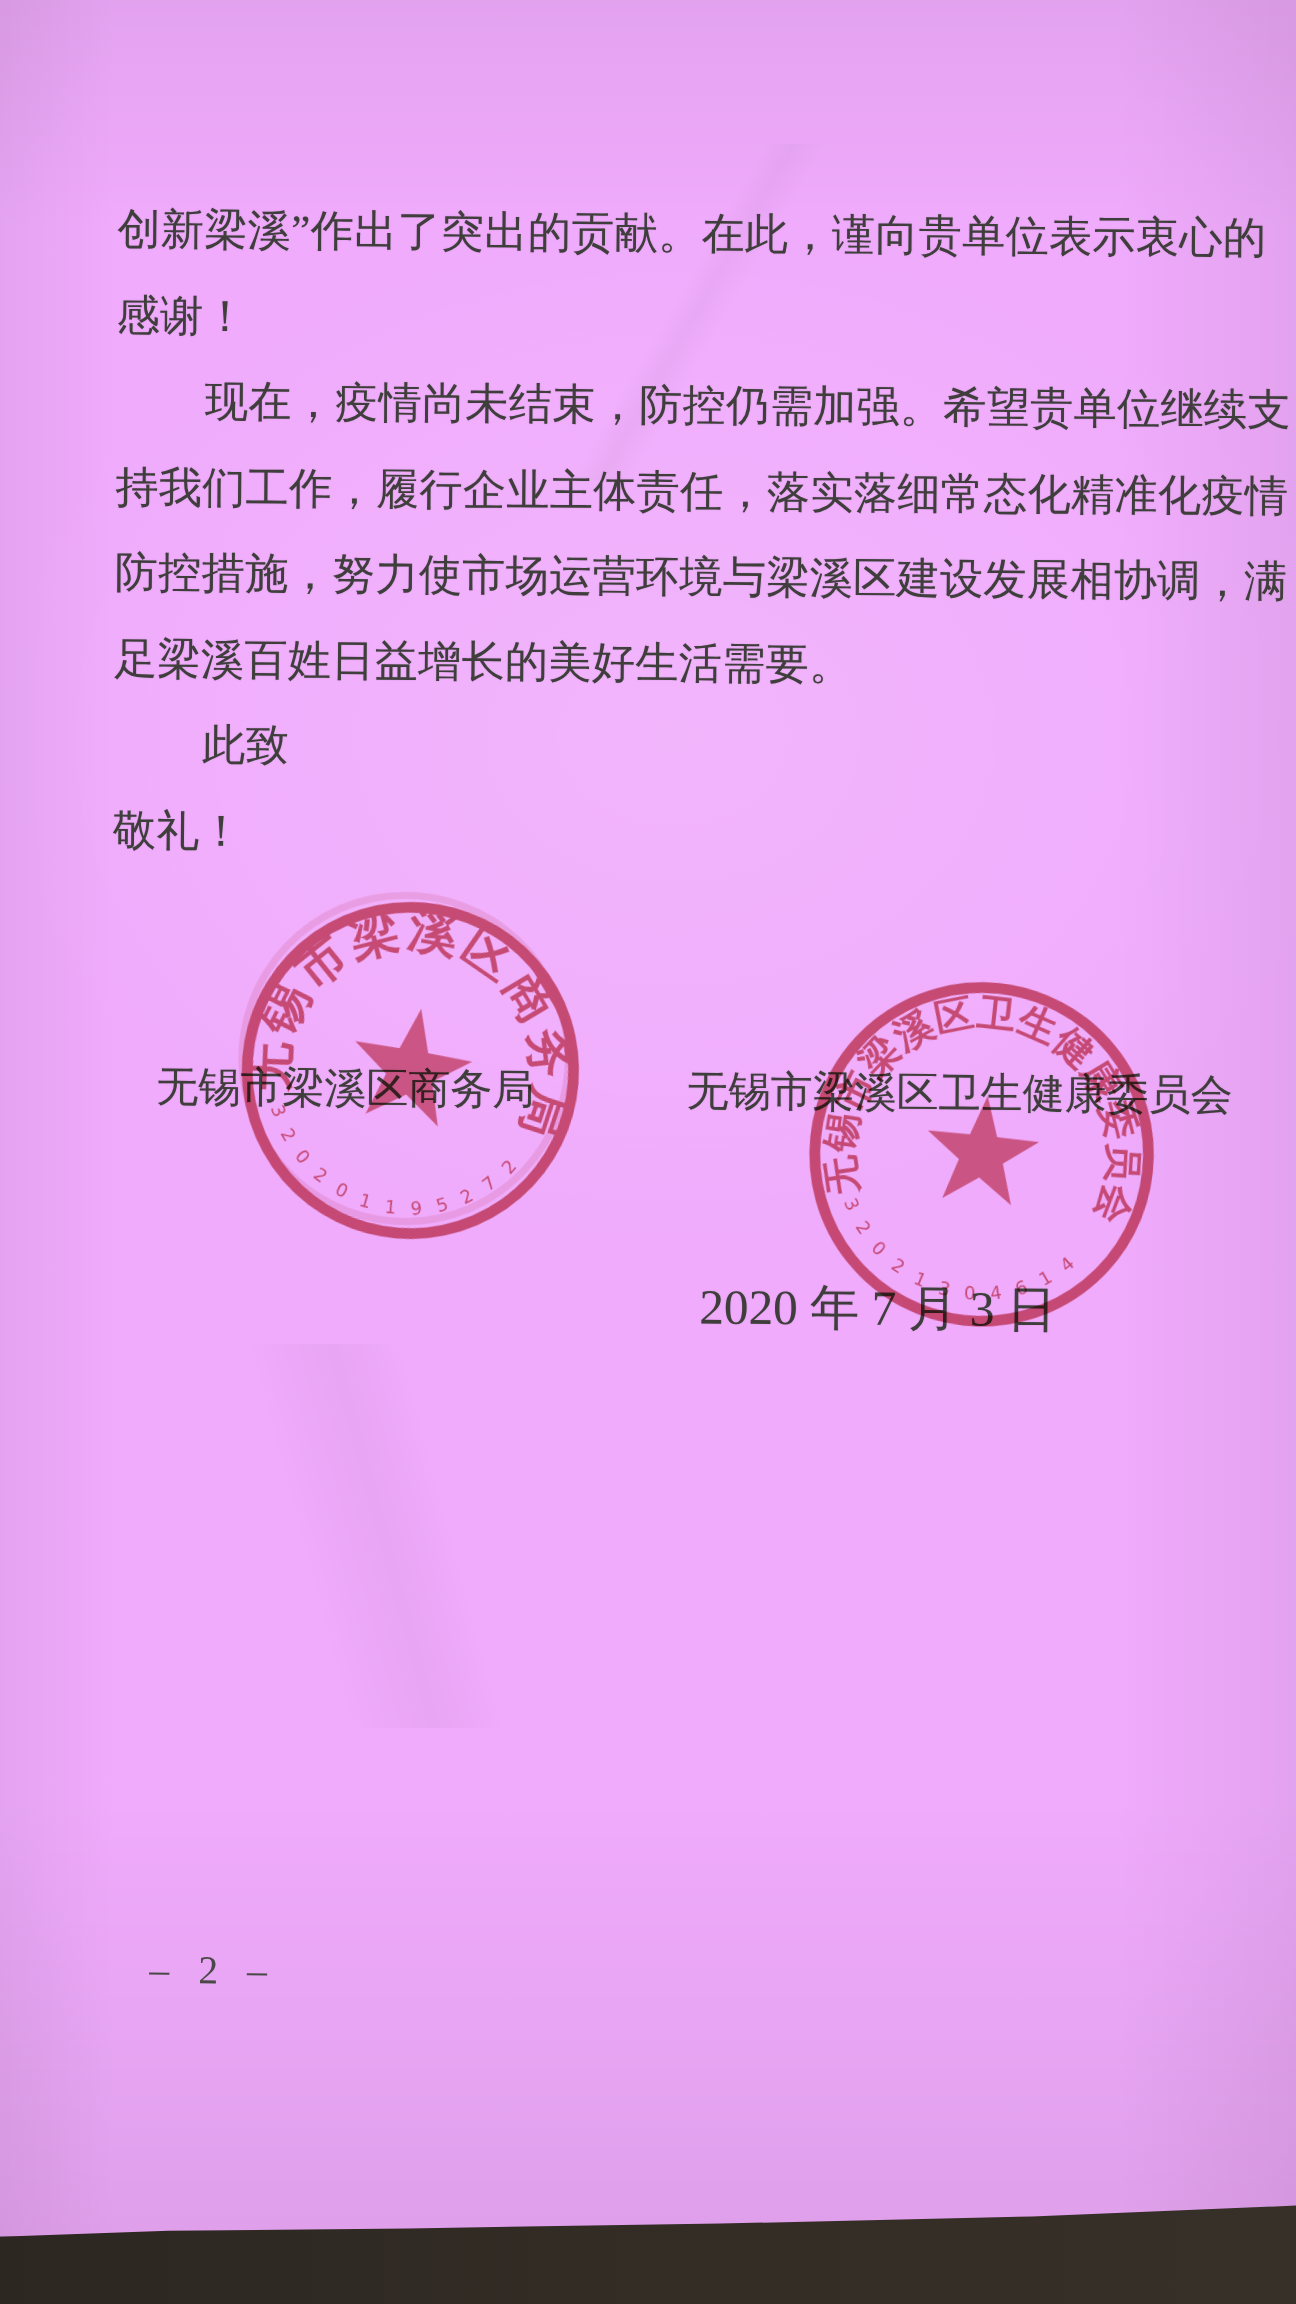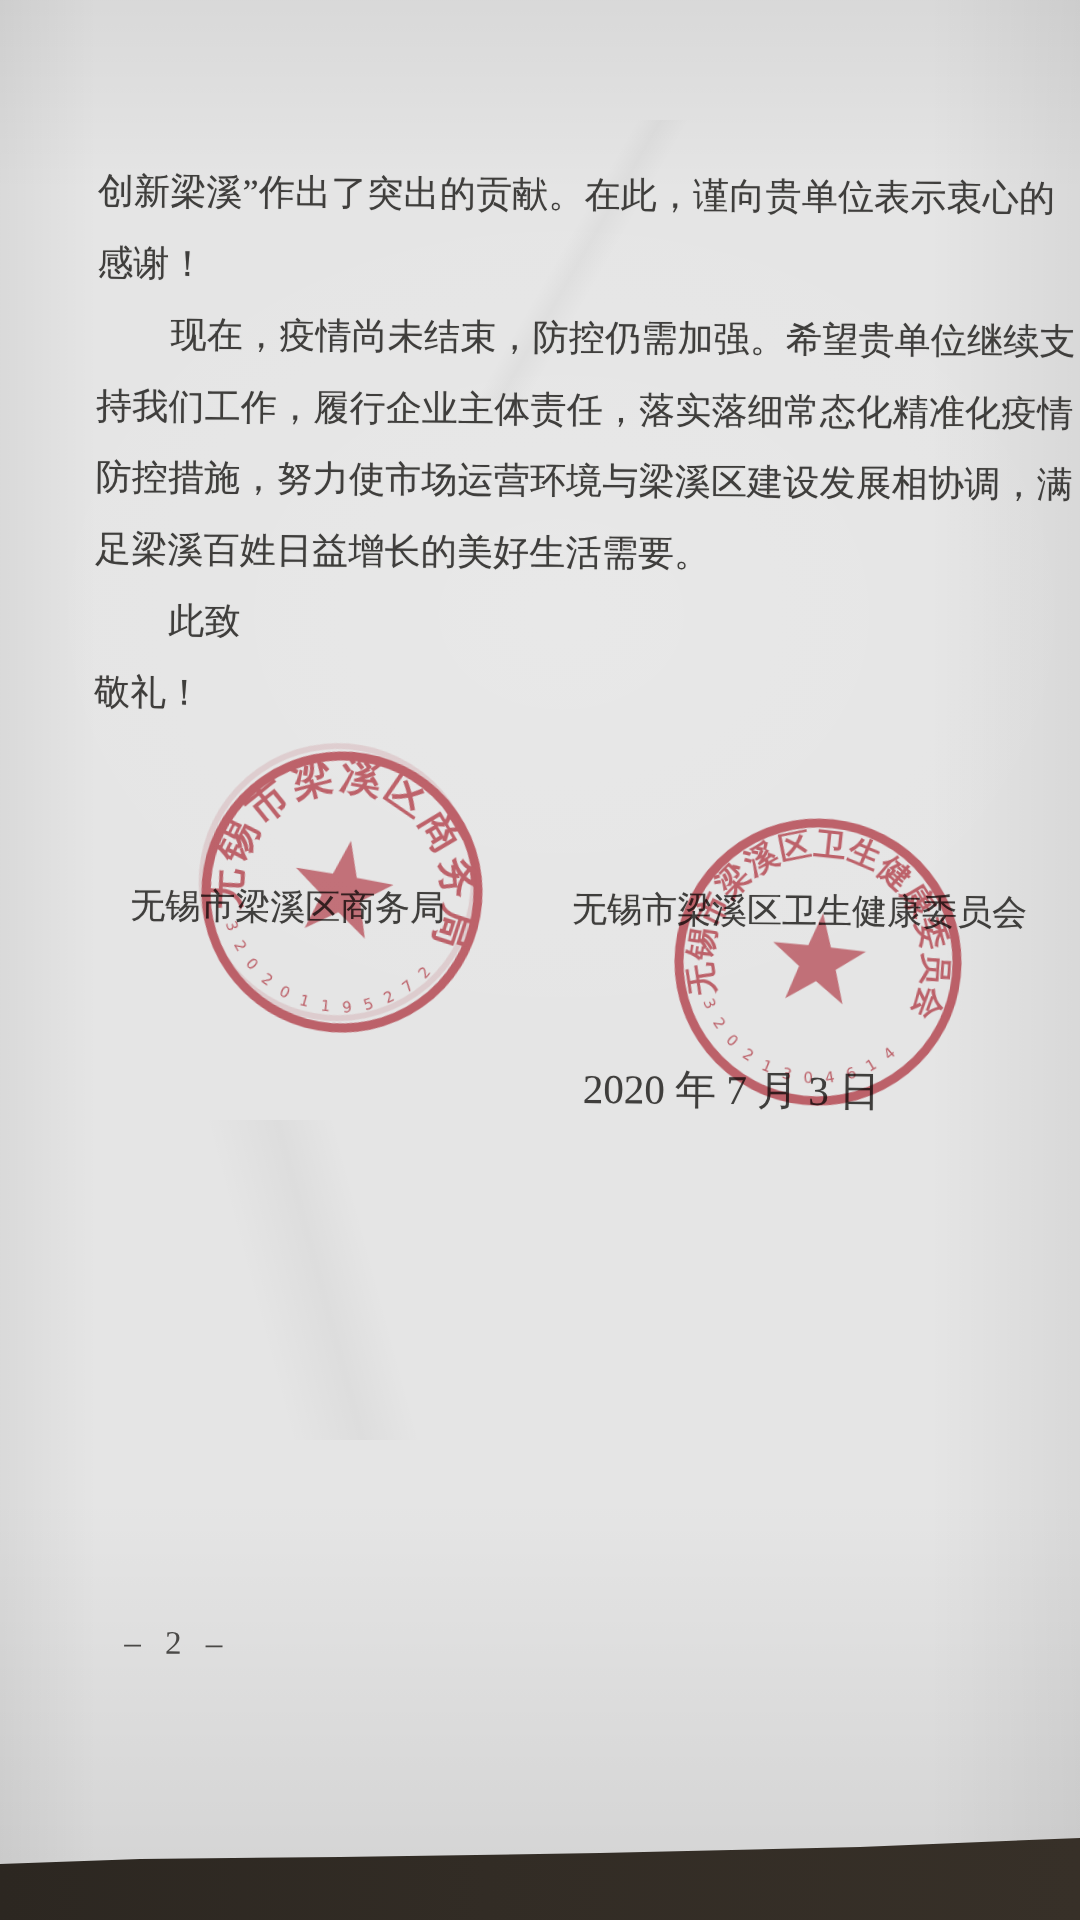--- a/index.html
+++ b/index.html
@@ -1,21 +1,21 @@
 <!DOCTYPE html>
 <html><head>
 <meta charset="utf-8">
 <style>
   html,body{margin:0;padding:0;background:#2e2923;}
   .stage{position:relative;width:1080px;height:1920px;overflow:hidden;
          font-family:"Liberation Serif","DejaVu Serif",serif;}
   
   .table-bg{position:absolute;inset:0;background:linear-gradient(90deg,#2c2721 0%,#322c25 45%,#373028 100%);}
   
-  .paper{position:absolute;inset:0;background:#e5e5e5;
+  .paper{position:absolute;inset:0;background:#f0abfc;
          clip-path:polygon(0px 0px,1080px 0px,1080px 1838px,860px 1847px,600px 1853px,340px 1857px,140px 1859px,0px 1864px);}
   .shade{position:absolute;inset:0;pointer-events:none;}
   .shade.s1{background:radial-gradient(ellipse 900px 700px at 52% 32%,rgba(255,255,255,0.12),rgba(255,255,255,0) 65%);}
   .shade.s2{background:linear-gradient(180deg,rgba(0,0,0,0.055) 0%,rgba(0,0,0,0) 10%,rgba(0,0,0,0) 78%,rgba(0,0,0,0.07) 97%);}
   .shade.s3{background:linear-gradient(90deg,rgba(0,0,0,0.05) 0%,rgba(0,0,0,0) 9%,rgba(0,0,0,0) 86%,rgba(0,0,0,0.055) 100%);}
   .crease1{position:absolute;left:0;top:1120px;width:640px;height:320px;
            background:linear-gradient(75deg,rgba(0,0,0,0) 40%,rgba(0,0,0,0.035) 50%,rgba(0,0,0,0) 58%);}
   .crease2{position:absolute;left:420px;top:120px;width:320px;height:280px;
            background:linear-gradient(120deg,rgba(0,0,0,0) 45%,rgba(0,0,0,0.03) 50%,rgba(0,0,0,0) 56%);}
 

